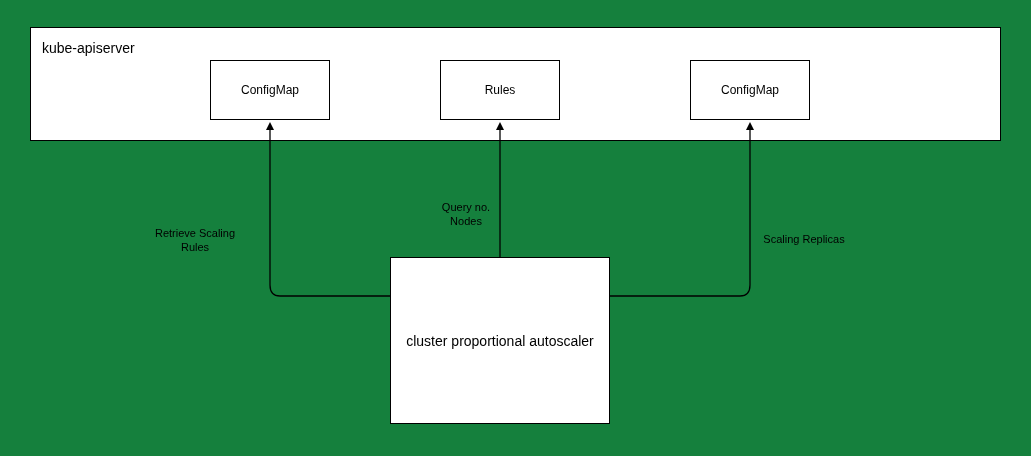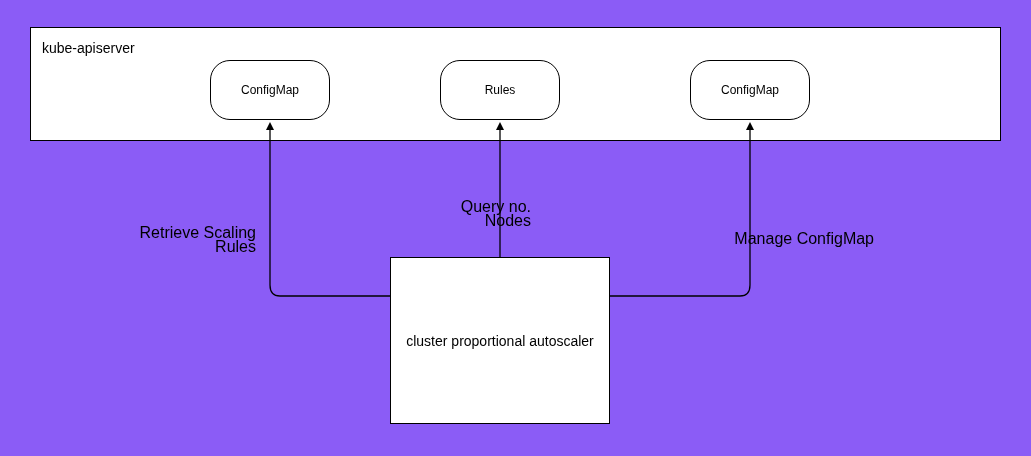--- a/index.html
+++ b/index.html
@@ -11,21 +11,21 @@
     margin:0;
     padding:0;
     background:#ffffff;
     font-family:"Liberation Sans","DejaVu Sans",sans-serif;
     color:var(--text);
   }
   .canvas{
     position:relative;
     width:1031px;
     height:456px;
-    background:#8b5cf6;
+    background:#15803d;
     overflow:hidden;
   }
   .shape{
     position:absolute;
     box-sizing:border-box;
     border:1.5px solid var(--stroke);
     background:var(--fill);
   }
   .outer-box{
     left:30px; top:27px;
@@ -34,21 +34,21 @@
   .outer-title{
     position:absolute;
     left:42px; top:40px;
     font-size:14px;
     line-height:16px;
     white-space:nowrap;
   }
   .rounded-node{
     top:60px;
     width:120px; height:60px;
-    border-radius:20px;
+    border-radius:0;
     display:flex;
     align-items:center;
     justify-content:center;
     font-size:12px;
     text-align:center;
   }
   .node-configmap{ left:210px; }
   .node-node{ left:440px; }
   .node-deployment{ left:690px; }
   .autoscaler-box{
@@ -56,26 +56,26 @@
     width:220px; height:167px;
     display:flex;
     align-items:center;
     justify-content:center;
     font-size:14px;
     text-align:center;
     padding:0 15px;
   }
   .edge-label{
     position:absolute;
-    font-size:16px;
+    font-size:11px;
     line-height:14px;
-    text-align:right;
+    text-align:center;
     white-space:pre-line;
   }
-  .label-retrieve{ left:106px; top:226px; width:150px; }
+  .label-retrieve{ left:120px; top:226px; width:150px; }
   .label-query{ left:401px; top:200px; width:130px; }
   .label-manage{ left:734px; top:232px; width:140px; }
   svg.edges{
     position:absolute;
     left:0; top:0;
     width:1031px;
     height:456px;
     pointer-events:none;
   }
   svg.edges path.edge{
@@ -118,15 +118,15 @@
     </defs>
     <path class="edge" d="M 390 296 L 280 296 Q 270 296 270 285 L 270 129" marker-end="url(#arrow)"></path>
     <path class="edge" d="M 500 257 L 500 129" marker-end="url(#arrow)"></path>
     <path class="edge" d="M 610 296 L 740 296 Q 750 296 750 285 L 750 129" marker-end="url(#arrow)"></path>
   </svg>
 
   <div class="edge-label label-retrieve">Retrieve Scaling
 Rules</div>
   <div class="edge-label label-query">Query no.
 Nodes</div>
-  <div class="edge-label label-manage">Manage ConfigMap</div>
+  <div class="edge-label label-manage">Scaling Replicas</div>
 
 </div>
 
 </body></html>

